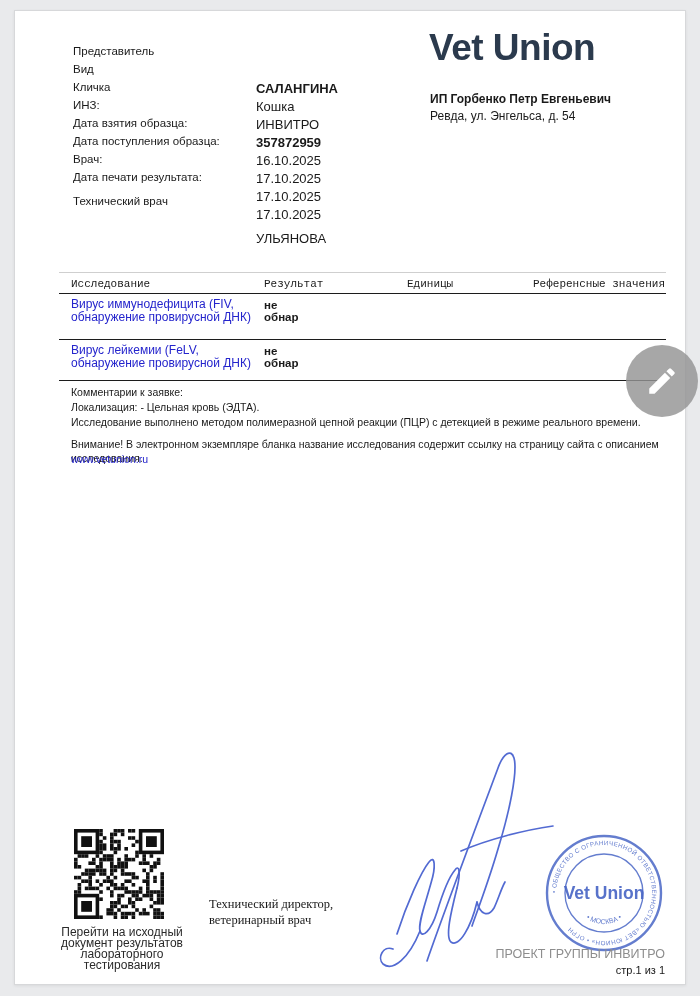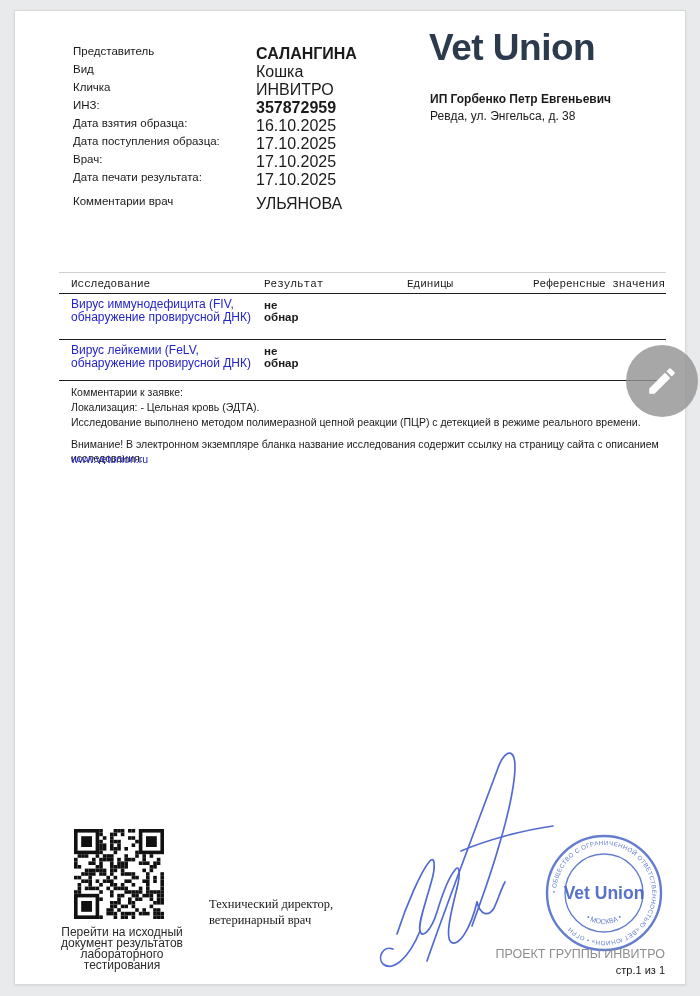--- a/index.html
+++ b/index.html
@@ -15,21 +15,21 @@
     position:absolute; left:14px; top:10px;
     width:672px; height:975px;
     background:#ffffff;
     border:1px solid #d7d8da;
     box-shadow:0 1px 3px rgba(0,0,0,.07);
   }
   .abs { position:absolute; }
 
   
   .field-label { font-size:11.5px; }
-  .field-value { font-size:16px; }
+  .field-value { font-size:13px;margin-top:36px; }
   .bold { font-weight:bold; }
 
   
   .logo {
     font-size:37px; font-weight:800; letter-spacing:-0.5px;
     color:#2b3a4d;
   }
   .clinic-name { font-size:12px; font-weight:bold; color:#1a1a1a; }
   .clinic-addr { font-size:12px; color:#1a1a1a; }
 
@@ -83,26 +83,26 @@
 
   <div class="abs field-label" style="left:58px;top:124px">Дата поступления образца:</div>
   <div class="abs field-value" style="left:241px;top:124px">17.10.2025</div>
 
   <div class="abs field-label" style="left:58px;top:142px">Врач:</div>
   <div class="abs field-value" style="left:241px;top:142px">17.10.2025</div>
 
   <div class="abs field-label" style="left:58px;top:160px">Дата печати результата:</div>
   <div class="abs field-value" style="left:241px;top:160px">17.10.2025</div>
 
-  <div class="abs field-label" style="left:58px;top:184px">Комментарии врач</div>
+  <div class="abs field-label" style="left:58px;top:184px">Технический врач</div>
   <div class="abs field-value" style="left:241px;top:184px">УЛЬЯНОВА</div>
 
   <div class="abs logo" style="left:414px;top:16px">Vet Union</div>
   <div class="abs clinic-name" style="left:415px;top:81px">ИП Горбенко Петр Евгеньевич</div>
-  <div class="abs clinic-addr" style="left:415px;top:98px">Ревда, ул. Энгельса, д. 38</div>
+  <div class="abs clinic-addr" style="left:415px;top:98px">Ревда, ул. Энгельса, д. 54</div>
 
   <div class="abs hline-light" style="left:44px;top:261px;width:607px"></div>
 
   <div class="abs th" style="left:56px;top:267px">Исследование</div>
   <div class="abs th" style="left:249px;top:267px">Результат</div>
   <div class="abs th" style="left:392px;top:267px">Единицы</div>
   <div class="abs th" style="left:518px;top:267px">Референсные значения</div>
 
   <div class="abs hline" style="left:44px;top:282px;width:607px"></div>
 

